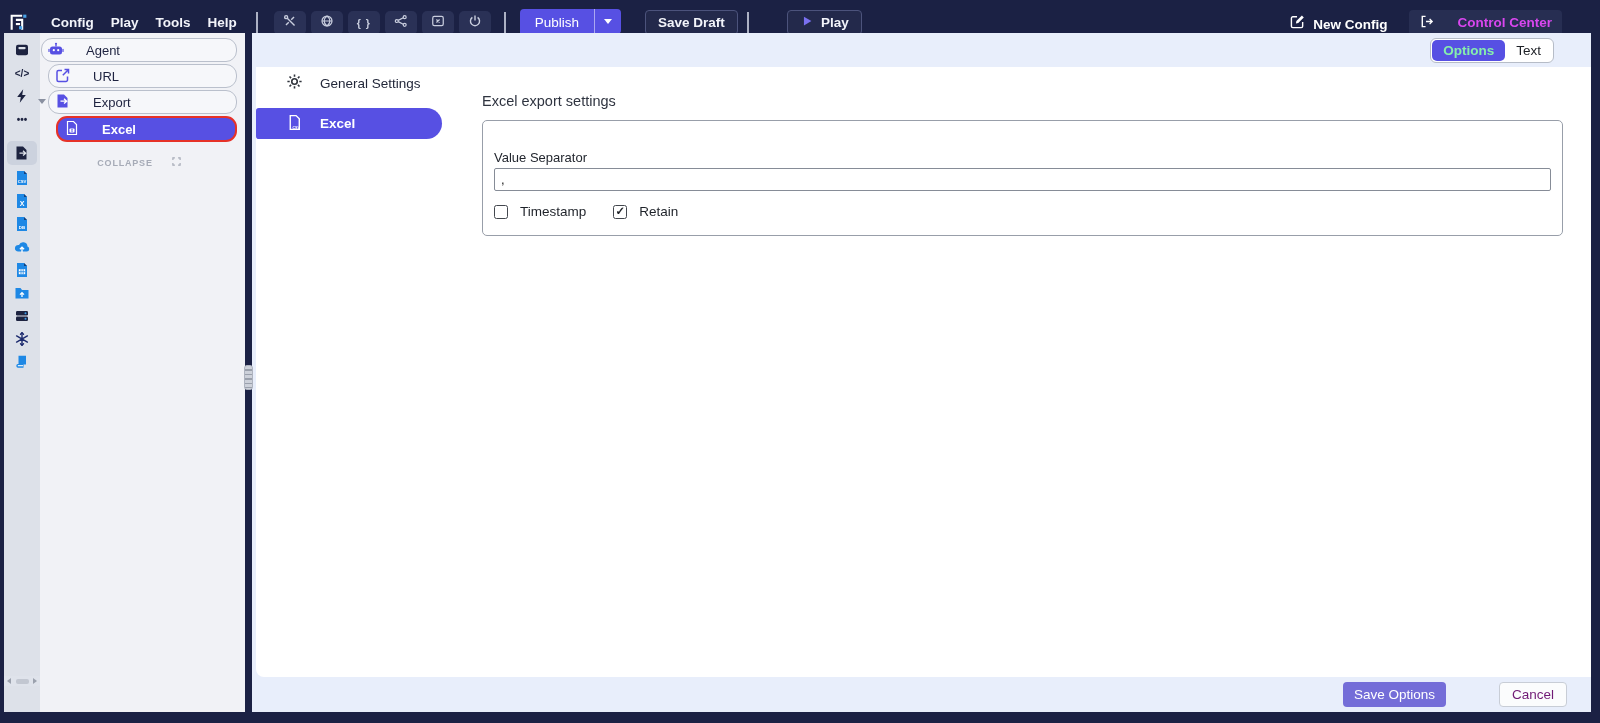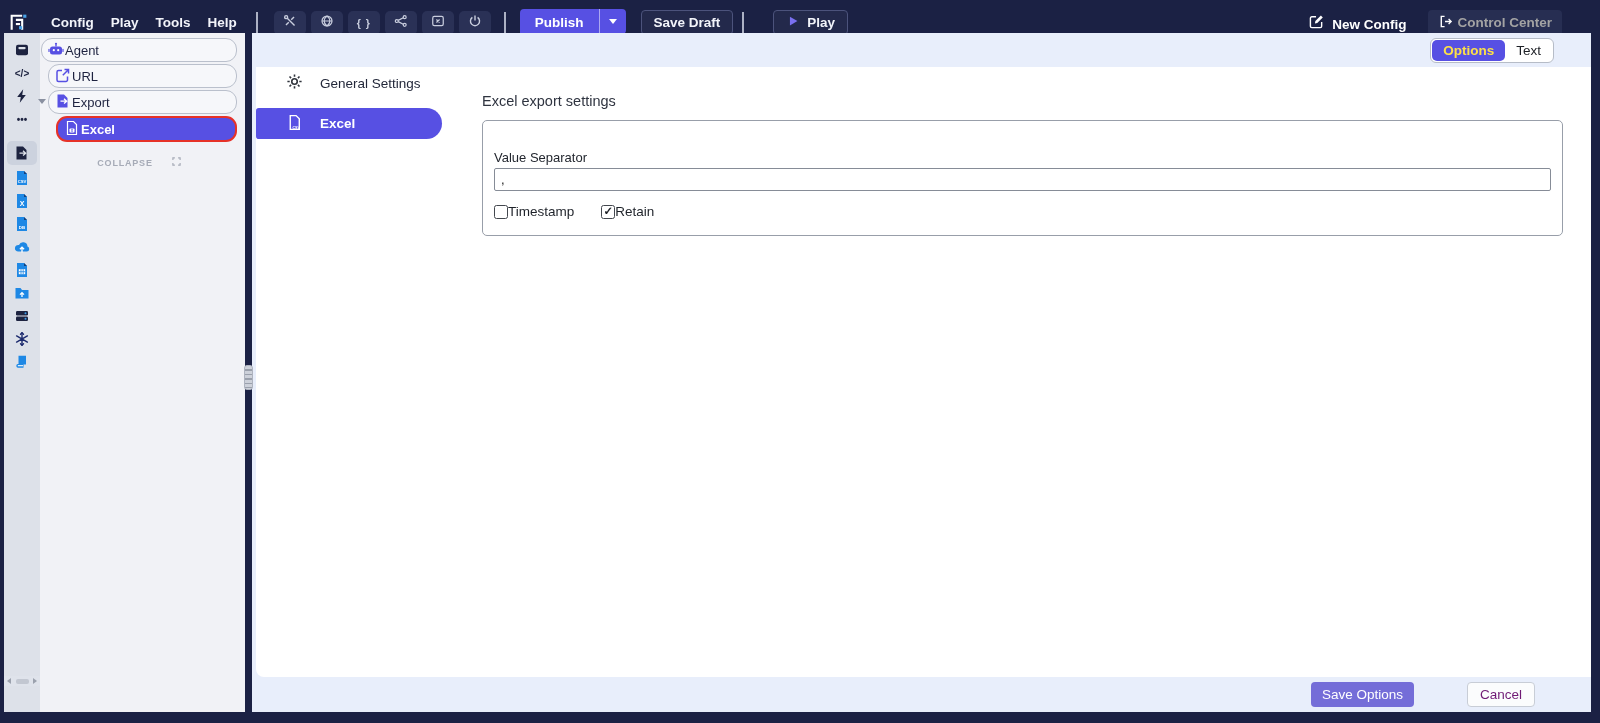--- a/index.html
+++ b/index.html
@@ -16,44 +16,44 @@
   .menus { display:flex; gap:17px; margin-left:22px; }
   .menus span { font-size:13.5px; font-weight:700; color:#f2f4fa; }
   .vdiv { width:2px; height:21px; background:#c6cada; opacity:.85; }
   .vd1 { margin:0 16px 0 19px; } .vd2 { margin:0 14px 0 13px; } .vd3 { margin:0 14px 0 9px; }
   .toolbtns { display:flex; gap:5px; }
   .iconbtn { width:32px; height:24px; background:#2a3156; border-radius:5px;
     display:flex; align-items:center; justify-content:center; color:#c9cede; }
   .glyph { font-size:10.5px; font-weight:700; color:#c9cede; letter-spacing:1px; }
   .publish-group { display:flex; }
   .publish-main { background:#5750e3; color:#fff; height:28px; padding:0 15px;
-    font-size:13.5px; font-weight:700; border-radius:4px 0 0 4px; }
+    font-size:13.5px; font-weight:400; border-radius:4px 0 0 4px; }
   .publish-caret { background:#5750e3; width:27px; height:25px; border-radius:0 4px 4px 0;
     border-left:1px solid rgba(255,255,255,.5); display:flex; align-items:center; justify-content:center; }
   .caret-down { width:0; height:0; border-left:4.5px solid transparent;
     border-right:4.5px solid transparent; border-top:5px solid #fff; }
   .ghostbtn { height:25px; padding:0 12px; border:1px solid #4c537c; border-radius:4px;
     color:#f2f4fa; font-size:13.5px; font-weight:600; display:flex; align-items:center; gap:7px;
-    background:rgba(255,255,255,0.04); margin-left:15px; }
+    background:rgba(255,255,255,0.04); margin-left:24px; }
   .spacer { flex:1; }
   .newconfig { display:flex; align-items:flex-end; gap:8px; color:#fff; font-size:13.5px; font-weight:600; }
-  .controlcenter { display:flex; align-items:center; gap:5px; color:#a3a3a3; font-size:13.5px;
+  .controlcenter { display:flex; align-items:center; gap:24px; color:#d946ef; font-size:13.5px;
     font-weight:600; background:#272e52; border-radius:4px; height:26px; padding:0 10px; margin-left:21px; }
   
   .app { display:flex; margin:0 9px 0 4px; height:679px; }
   
   .sidebar { position:relative; width:241px; background:#f1f2f6; display:flex; }
   .rail { width:36px; background:#dde1e9; display:flex; flex-direction:column;
     align-items:center; padding-top:6px; }
   .ricon { width:30px; height:22px; display:flex; align-items:center; justify-content:center; margin-bottom:1px; }
   .ricon svg { width:16px; height:16px; }
   .ricon.selected { background:#ccd2de; border-radius:5px; height:24px; margin:10px 0 2px; }
   .rail-glyph { font-size:10px; font-weight:700; color:#1d2340; }
   .tree { flex:1; padding:5px 8px 0 1px; position:relative; }
-  .trow { height:24px; margin-bottom:2px; display:flex; align-items:center; gap:1px;
+  .trow { height:24px; margin-bottom:2px; display:flex; align-items:center; gap:22px;
     padding-left:6px; background:#f6f7fa; border:1px solid #bac0cc; border-radius:11px;
     font-size:13px; color:#1e2340; }
   .trow svg { width:16px; height:16px; flex:none; }
   .r-url, .r-exportwrap { margin-left:7px; }
   .r-exportwrap { position:relative; }
   .tree-caret { position:absolute; left:-10px; top:9px; width:0; height:0;
     border-left:4.5px solid transparent; border-right:4.5px solid transparent;
     border-top:5.5px solid #8a90a0; }
   .r-excel { margin-left:15px; height:26px; border:2px solid #e63228;
     background:#5750e3; color:#fff; font-weight:600; }
@@ -71,42 +71,42 @@
   
   .split-divider { width:7px; background:#1b2144; position:relative; }
   .grip { position:absolute; left:-1px; top:332px; width:9px; height:25px; background:#cdd1da;
     border-radius:3px; border:1px solid #aeb3bf;
     background-image:repeating-linear-gradient(#cdd1da 0 3px, #9aa0ac 3px 4.5px); }
   
   .main { flex:1; background:#e8eefb; display:flex; flex-direction:column; }
   .toggle-row { height:34px; display:flex; justify-content:flex-end; align-items:center; padding-right:37px; }
   .segmented { display:flex; background:#fff; border:1px solid #b6bcc7; border-radius:6px; padding:1px; }
   .seg { padding:3px 11px; font-size:13.5px; color:#1d2026; background:#fff; border-radius:5px; }
-  .seg.active { background:#5750e3; color:#fde047; font-weight:600; }
+  .seg.active { background:#5750e3; color:#86efac; font-weight:600; }
   .panel { flex:1; margin-left:4px; background:#fff; border-radius:0 0 0 8px; display:flex; overflow:hidden; }
   .tabs-col { width:226px; flex:none; }
   .tab { height:32px; display:flex; align-items:center; gap:17px; padding-left:30px;
     font-size:13.5px; color:#23283a; }
   .tab svg { width:17px; height:17px; flex:none; }
   .tab.pill { margin-top:9px; height:31px; width:186px; border-radius:4px 22px 22px 4px;
     background:#5750e3; color:#fff; font-weight:600; }
   .content-col { flex:1; padding:26px 28px 0 0; }
   .content-col h2 { font-size:14.5px; font-weight:400; color:#2f3440; margin-bottom:11px; }
   .fieldset { border:1px solid #989ea9; border-radius:5px; padding:11px 11px 16px 11px; }
   .fieldset label.fl { display:block; font-size:13px; color:#23272f;margin-top:18px; }
   .fieldset input { width:100%; height:23px; margin-top:3px; border:1px solid #868c97;
     border-radius:2px; font-size:13px; padding:0 6px; color:#222;
     font-family:"Liberation Sans", sans-serif; }
   .cbrow { margin-top:13px; display:flex; align-items:center; gap:27px; }
-  .cblabel { display:flex; align-items:center; gap:0; font-size:13.5px; color:#1e2229; }
+  .cblabel { display:flex; align-items:center; gap:12px; font-size:13.5px; color:#1e2229; }
   .cb { width:14px; height:14px; border:1.6px solid #43474e; border-radius:2.5px; background:#fff;
     display:flex; align-items:center; justify-content:center; font-size:11.5px; font-weight:700; color:#1d2026; }
   .cb.checked::after { content:"✓"; line-height:1; }
   .actionbar { height:35px; display:flex; justify-content:flex-end; align-items:center;
-    gap:9px; padding-right:56px; }
+    gap:9px; padding-right:24px; }
   .btn-save { background:#746dd8; color:#fff; font-size:13.5px; padding:5px 11px; border-radius:4px; }
   .btn-cancel { background:#fbfcfd; border:1px solid #c8cdd6; color:#701a75; font-size:13.5px;
     padding:4px 12px; border-radius:4px;margin-left:44px; }
 </style>
 </head>
 <body>
 
 <div class="page">
 
   <header class="topbar">

